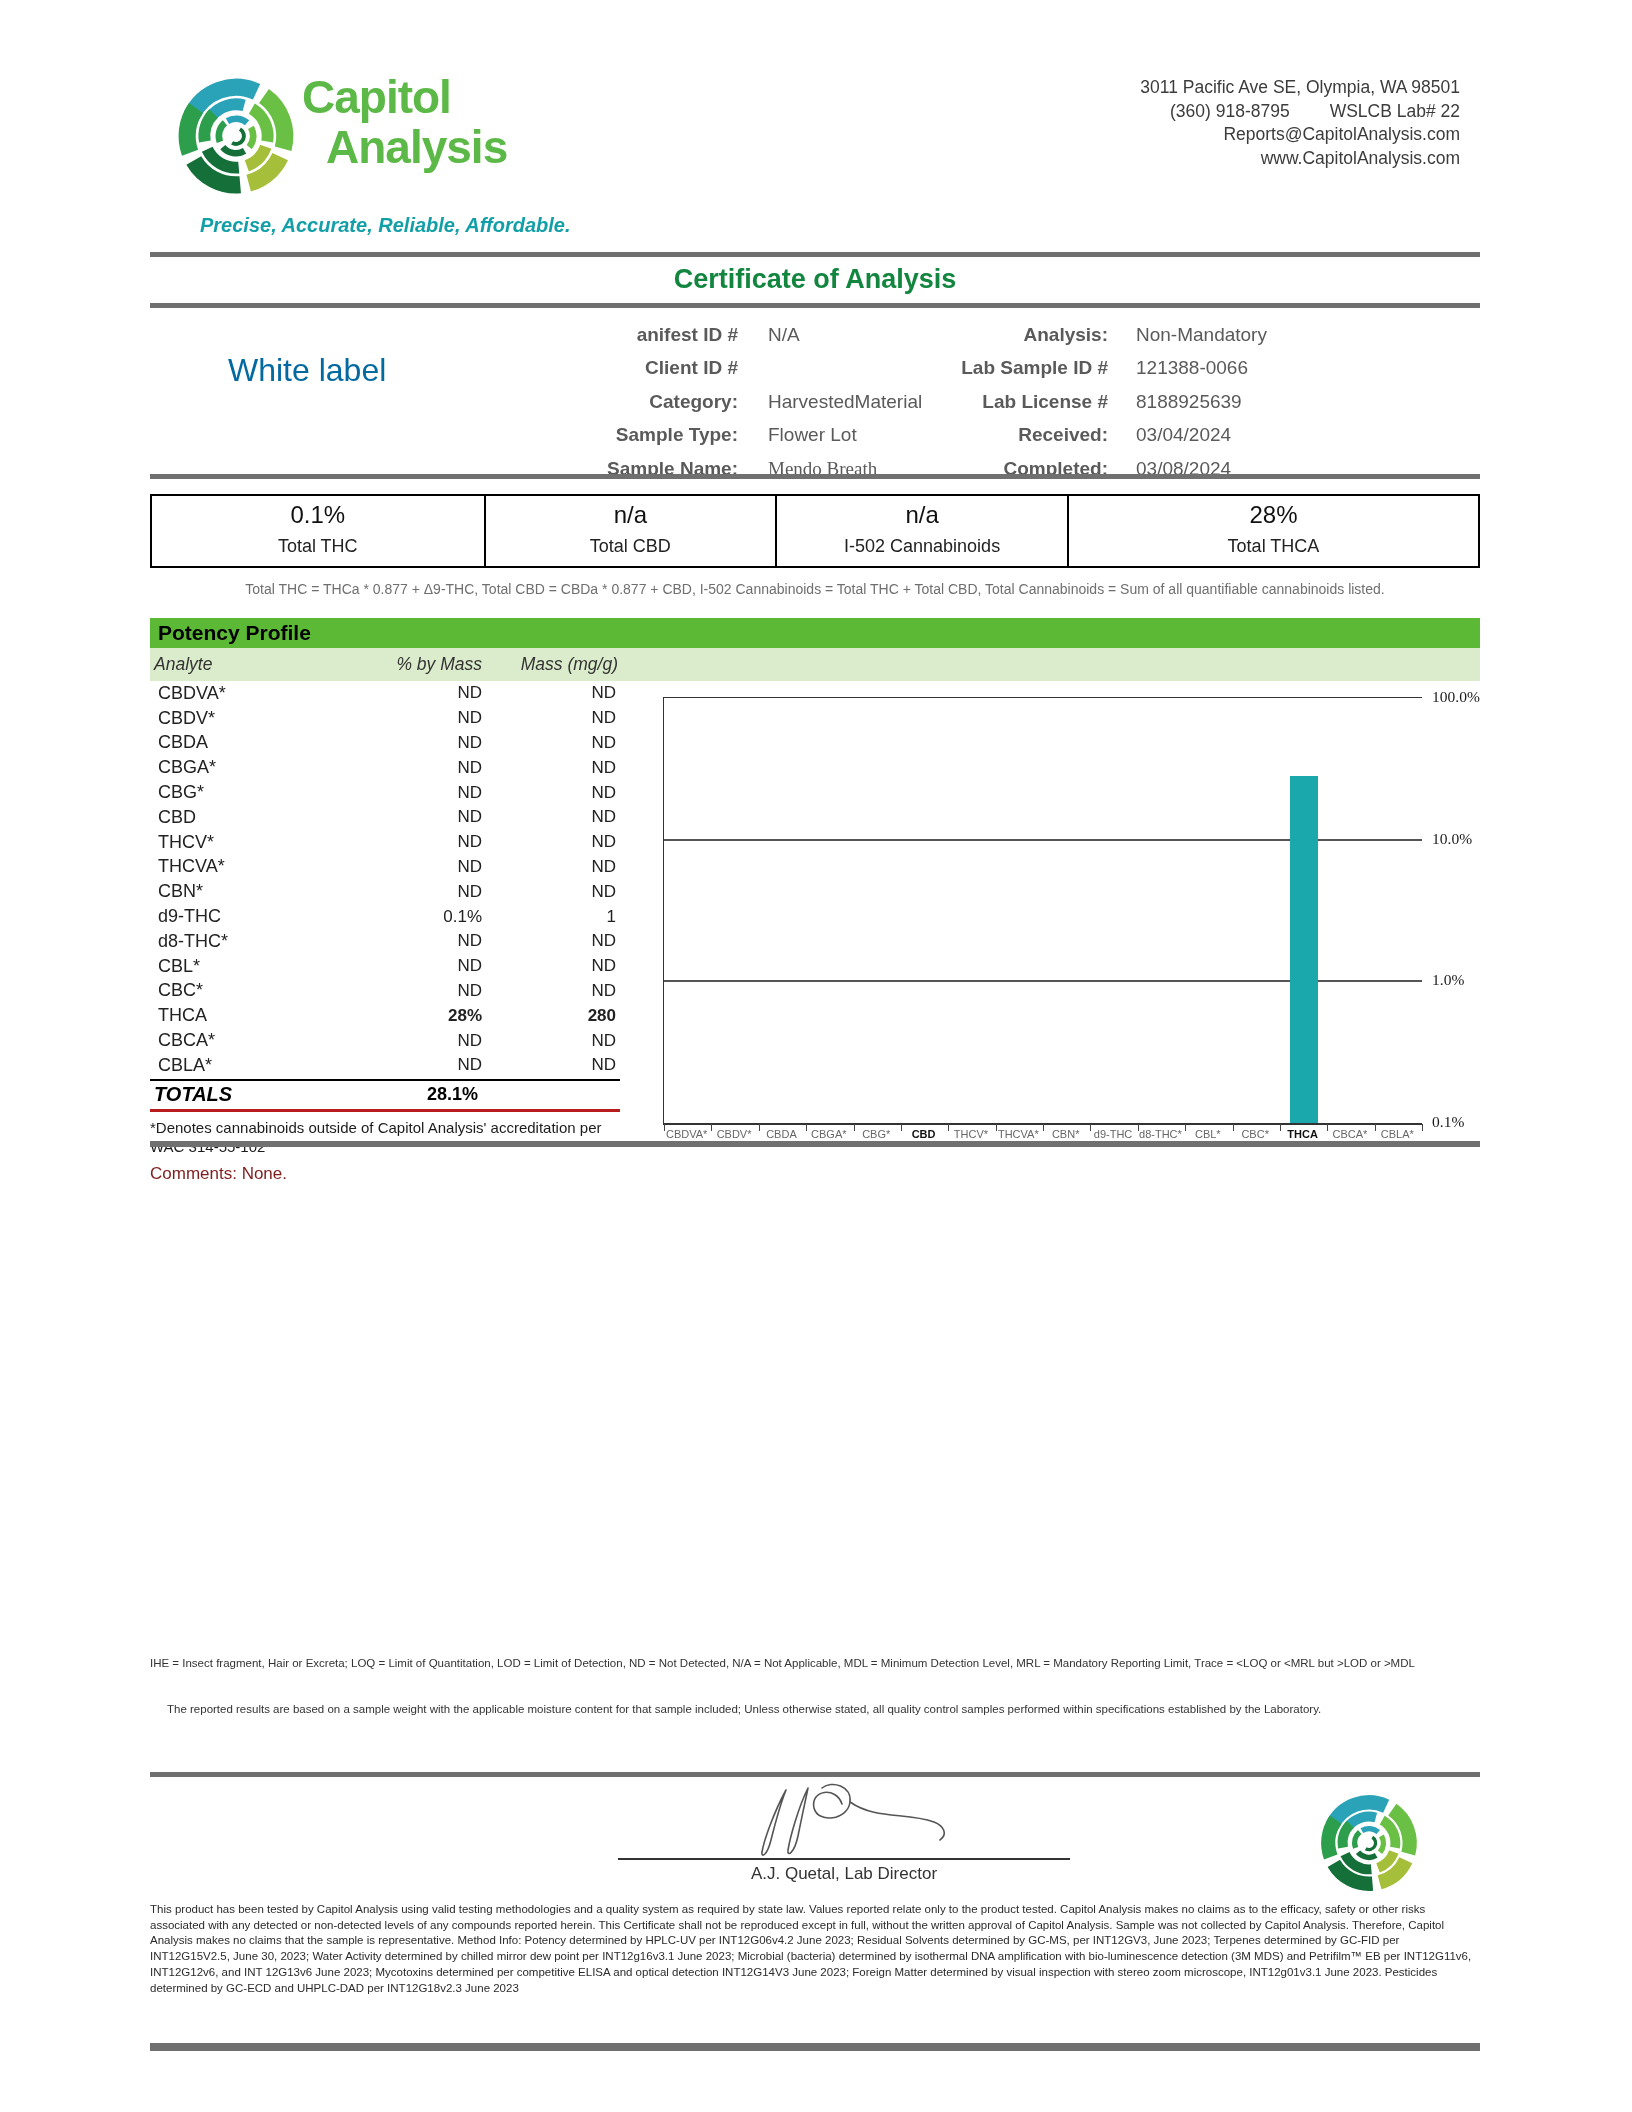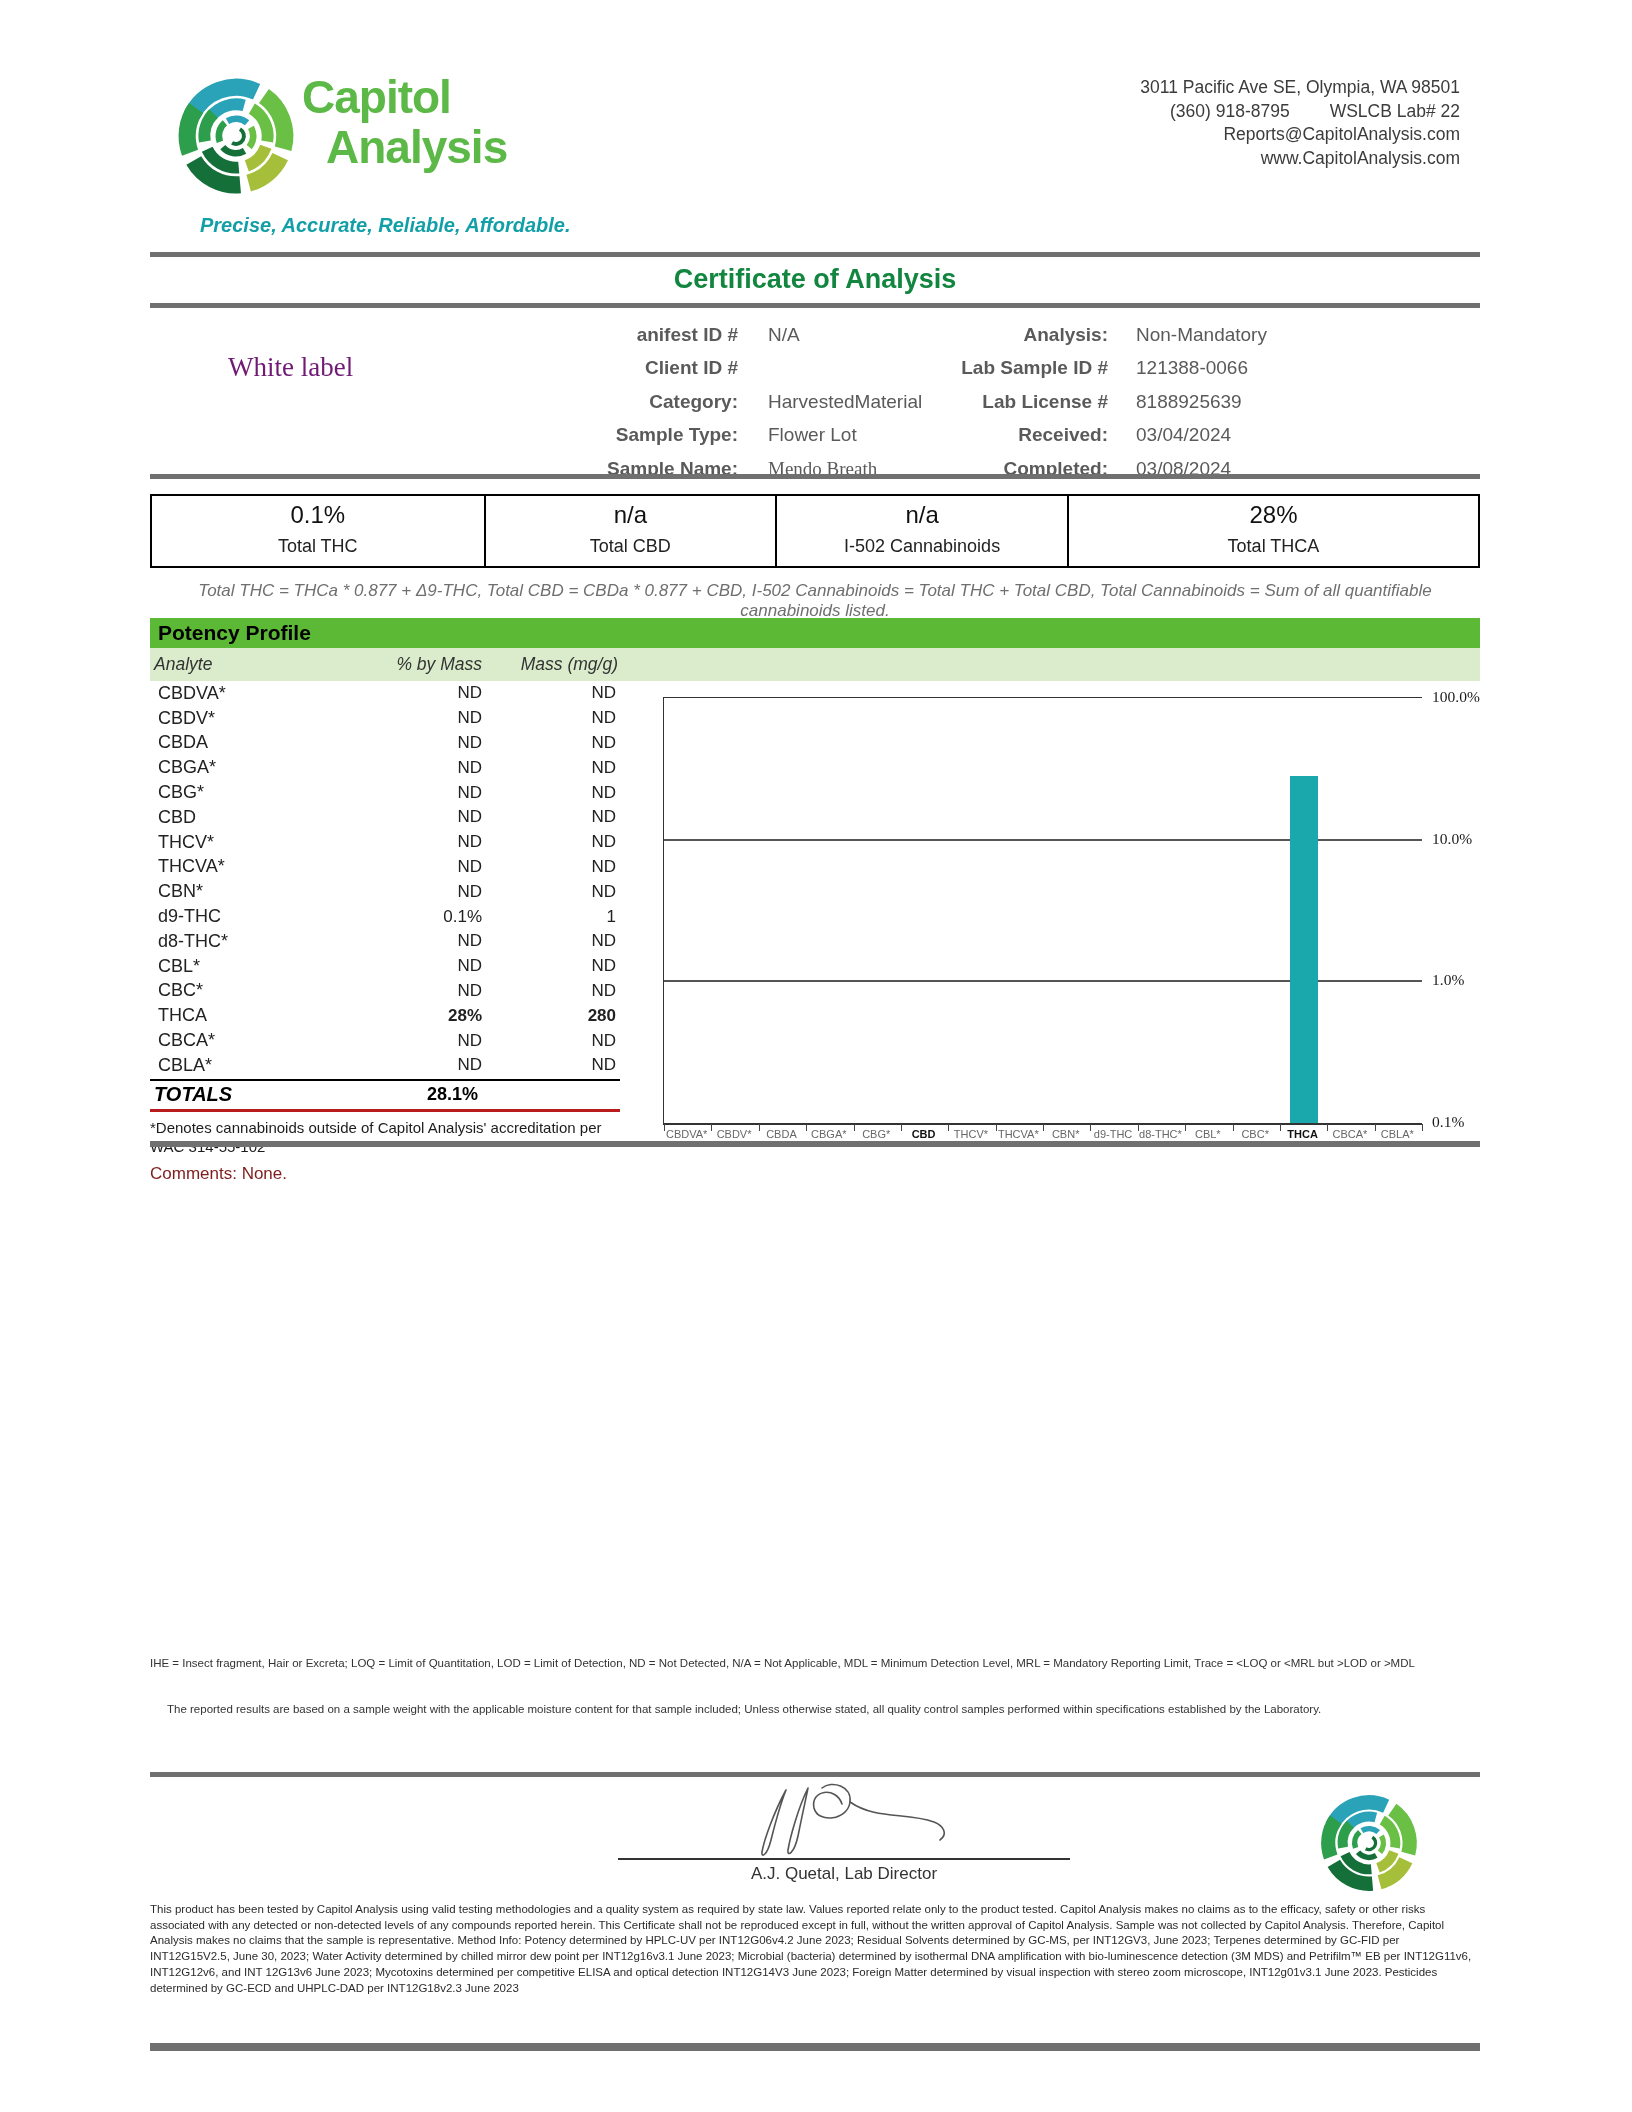--- a/index.html
+++ b/index.html
@@ -12,21 +12,21 @@
   .brand{left:302px;top:72px;color:#5cb947;font-weight:bold;font-size:46px;line-height:50px;letter-spacing:-1px;}
   .brand .l2{padding-left:24px;}
   .tagline{left:200px;top:214px;color:#129fa7;font-weight:bold;font-style:italic;font-size:20px;}
   .contact{left:150px;top:76px;width:1310px;text-align:right;color:#3c3c3c;font-size:17.5px;line-height:23.5px;}
   .contact .sp{display:inline-block;width:40px;}
 
   .title-band{left:150px;top:252px;width:1330px;border-top:5px solid #707070;border-bottom:5px solid #707070;
               text-align:center;color:#12853f;font-weight:bold;font-size:27px;padding:7px 0 8px 0;}
 
   
-  .client-name{left:228px;top:352px;font-size:27px;color:#701a75;font-family:Liberation Serif, serif;}
+  .client-name{left:228px;top:352px;font-size:32px;color:#0369a1;}
   .fields{top:318px;font-size:19px;color:#5a5a5a;}
   .fields .frow{display:flex;height:33.5px;align-items:center;}
   .flabel{font-weight:bold;text-align:right;}
   .fields-left{left:480px;}
   .fields-left .flabel{width:258px;}
   .fields-left .fvalue{margin-left:30px;width:250px;}
   .fields-right{left:858px;}
   .fields-right .flabel{width:250px;}
   .fields-right .fvalue{margin-left:28px;width:280px;}
   .fvalue.serif{font-family:"Liberation Serif",serif;}
@@ -38,21 +38,21 @@
   .bottom-bar{top:2043px;height:8px;}
 
   
   .summary-row{left:150px;top:494px;width:1326px;height:70px;display:flex;border:2px solid #000;}
   .sbox{border-left:2px solid #000;text-align:center;box-sizing:border-box;padding-top:5px;}
   .sbox:first-child{border-left:none;}
   .sbox .sval{font-size:24px;color:#111;}
   .sbox .slab{font-size:18px;color:#222;margin-top:7px;}
   .sb0{width:25%;}.sb1{width:22%;}.sb2{width:22%;}.sb3{width:31%;}
 
-  .formula-note{left:150px;top:581px;width:1330px;text-align:center;font-size:17px;color:#6f6f6f;font-style:italic;}
+  .formula-note{left:150px;top:581px;width:1330px;text-align:center;font-size:14px;color:#6f6f6f;}
 
   
   .potency-bar{left:150px;top:618px;width:1322px;height:30px;background:#5cb936;color:#000;
                font-weight:bold;font-size:21px;line-height:30px;padding-left:8px;}
   .colhead-band{left:150px;top:648px;width:1330px;height:33px;background:#daeccb;color:#333;
                 font-style:italic;font-size:17.5px;line-height:33px;}
   .colhead-band span{position:absolute;}
   .col-analyte{left:4px;}
   .col-pct{left:132px;width:200px;text-align:right;}
   .col-mass{left:318px;width:150px;text-align:right;}

